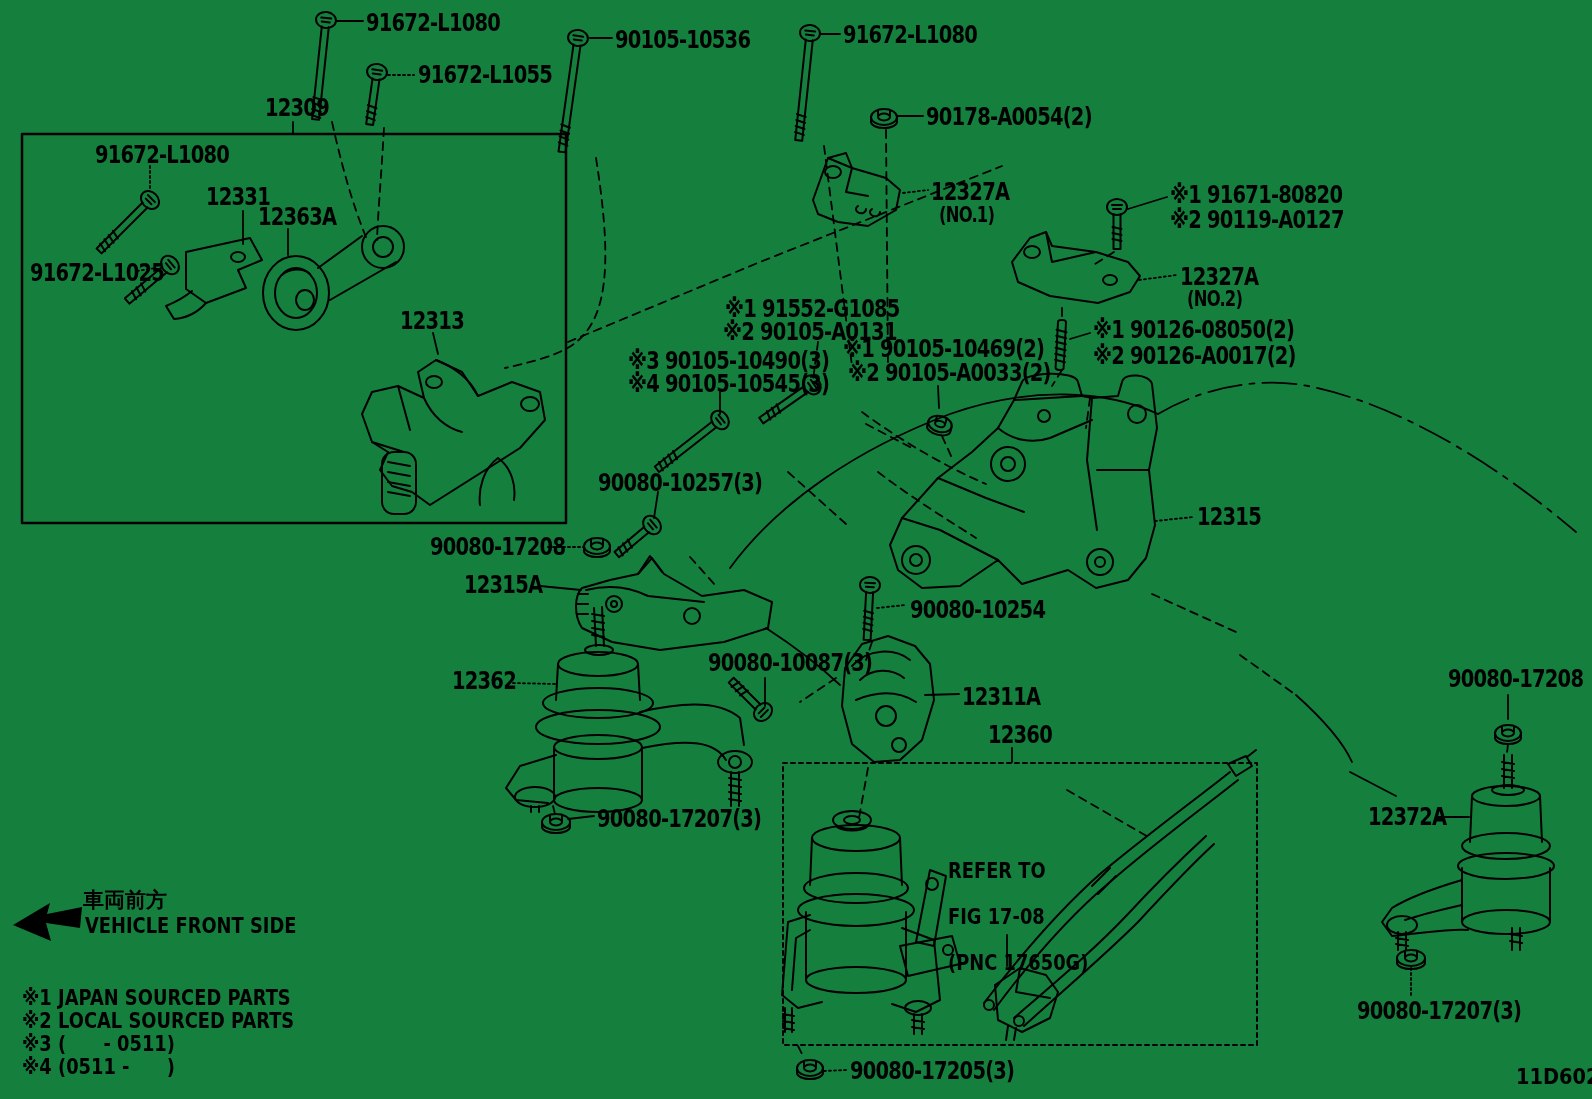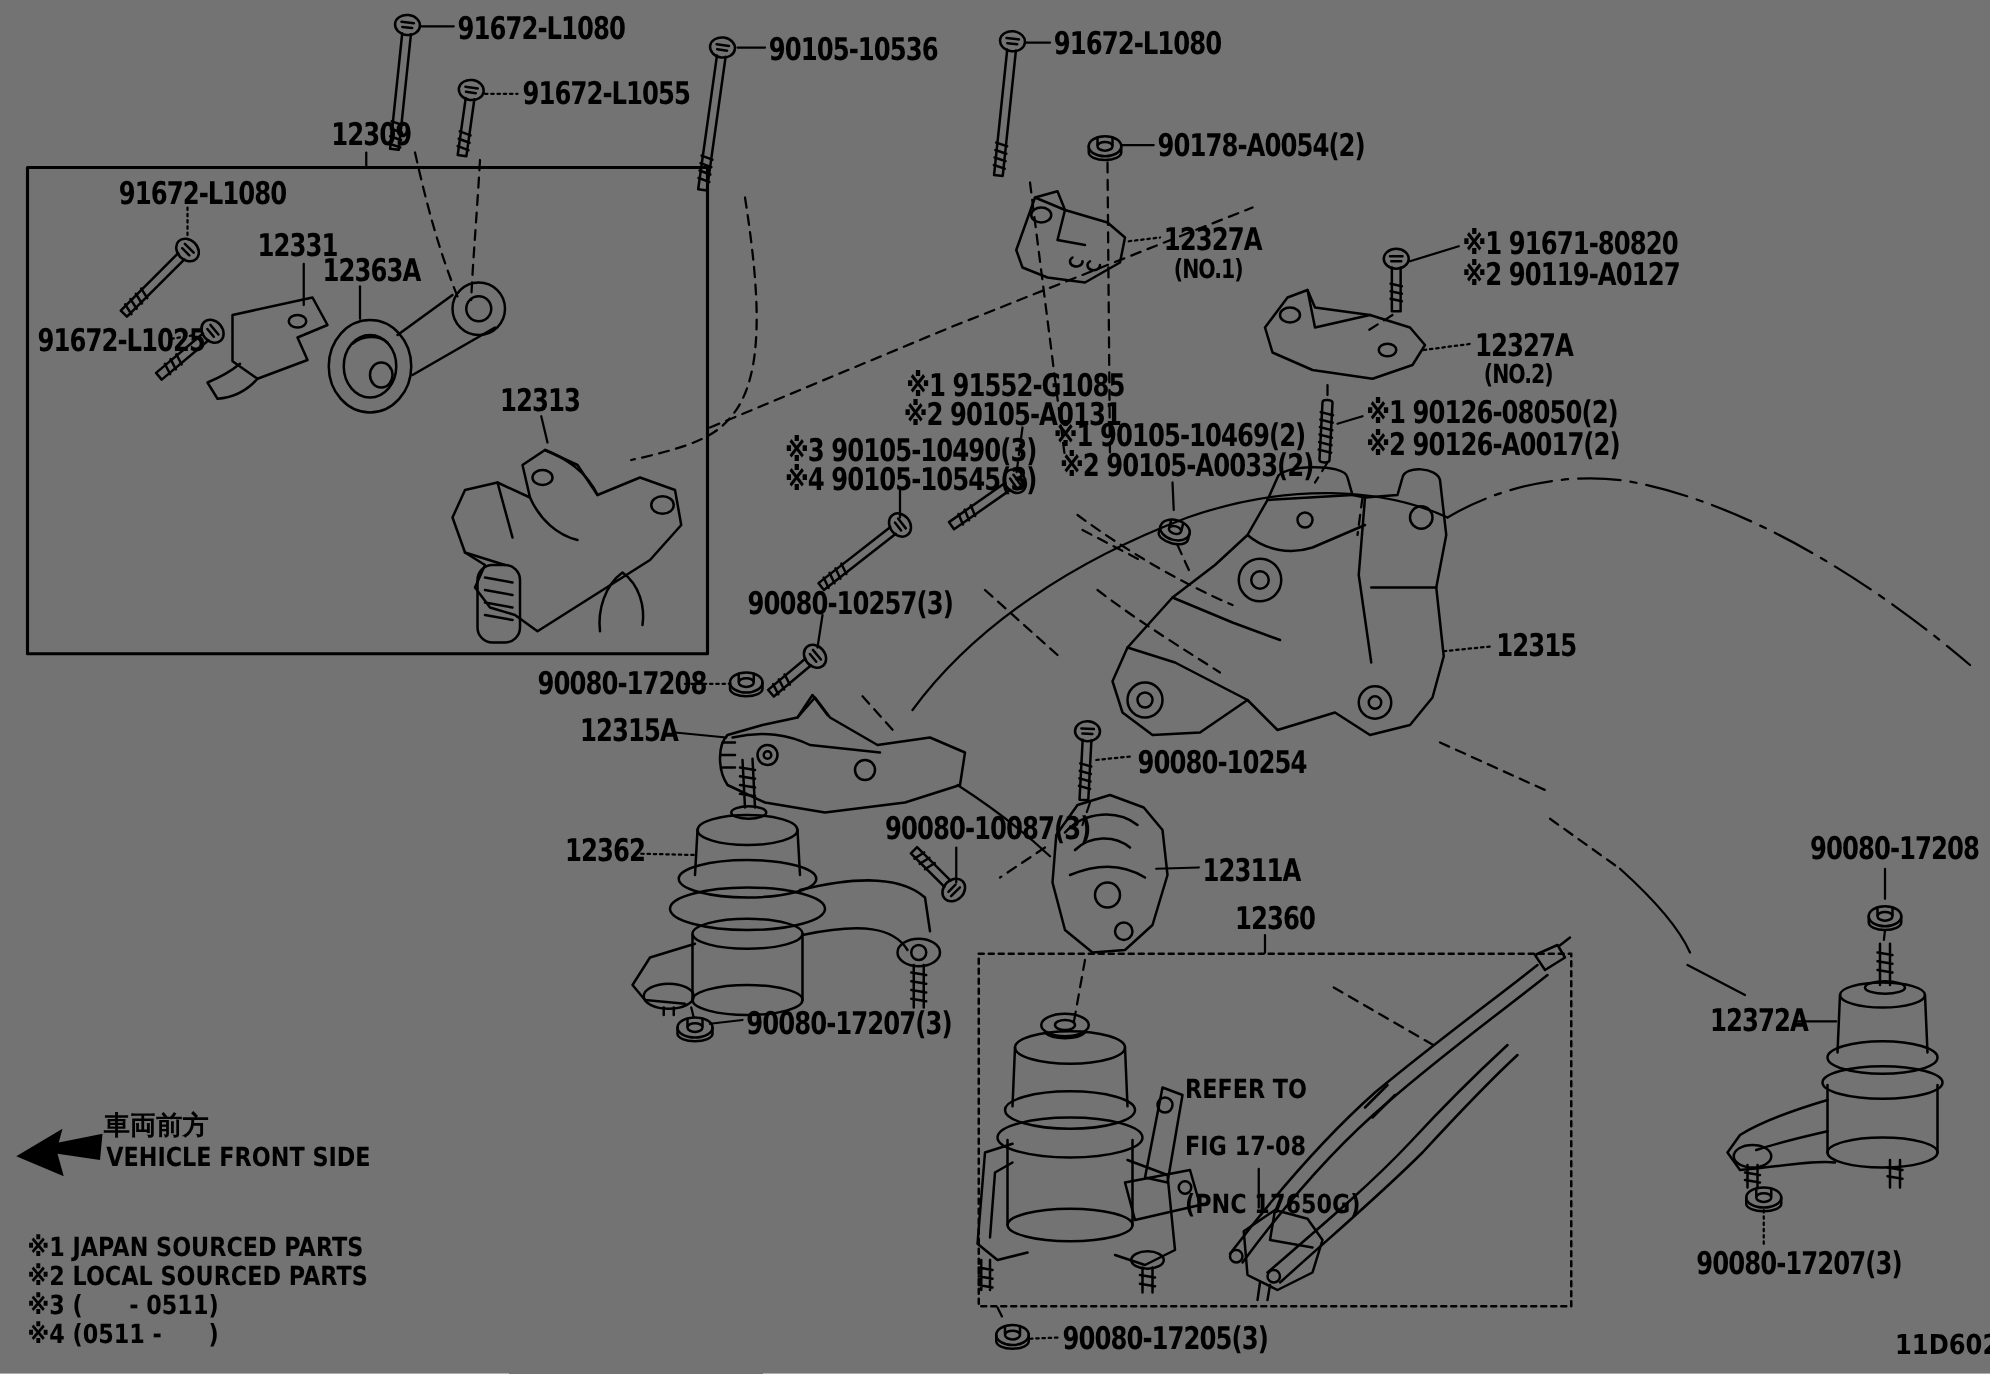--- a/index.html
+++ b/index.html
@@ -1,16 +1,16 @@
 <!DOCTYPE html>
 <html><head>
 <meta charset="utf-8">
 <style>
   html,body{margin:0;padding:0;background:#fff}
-  .stage{position:relative;width:1592px;height:1099px;background:#737373;overflow:hidden;
+  .stage{position:relative;width:1592px;height:1099px;background:#15803d;overflow:hidden;
          font-family:"DejaVu Sans",sans-serif}
   .stage svg{position:absolute;left:0;top:0}
   .lbl{position:absolute;font-weight:bold;font-size:25px;line-height:1.05;color:#000;
        transform:scaleX(0.78);transform-origin:0 0;white-space:pre;letter-spacing:-1px}
   .sm{font-size:21px}
   .lgd{position:absolute;font-weight:bold;font-size:21px;color:#000;
        transform:scaleX(0.85);transform-origin:0 0;white-space:pre}
   .jp{transform:none;font-size:21px}
   .refer{line-height:23px}
   .code{font-size:22px;transform:scaleX(0.88)}

